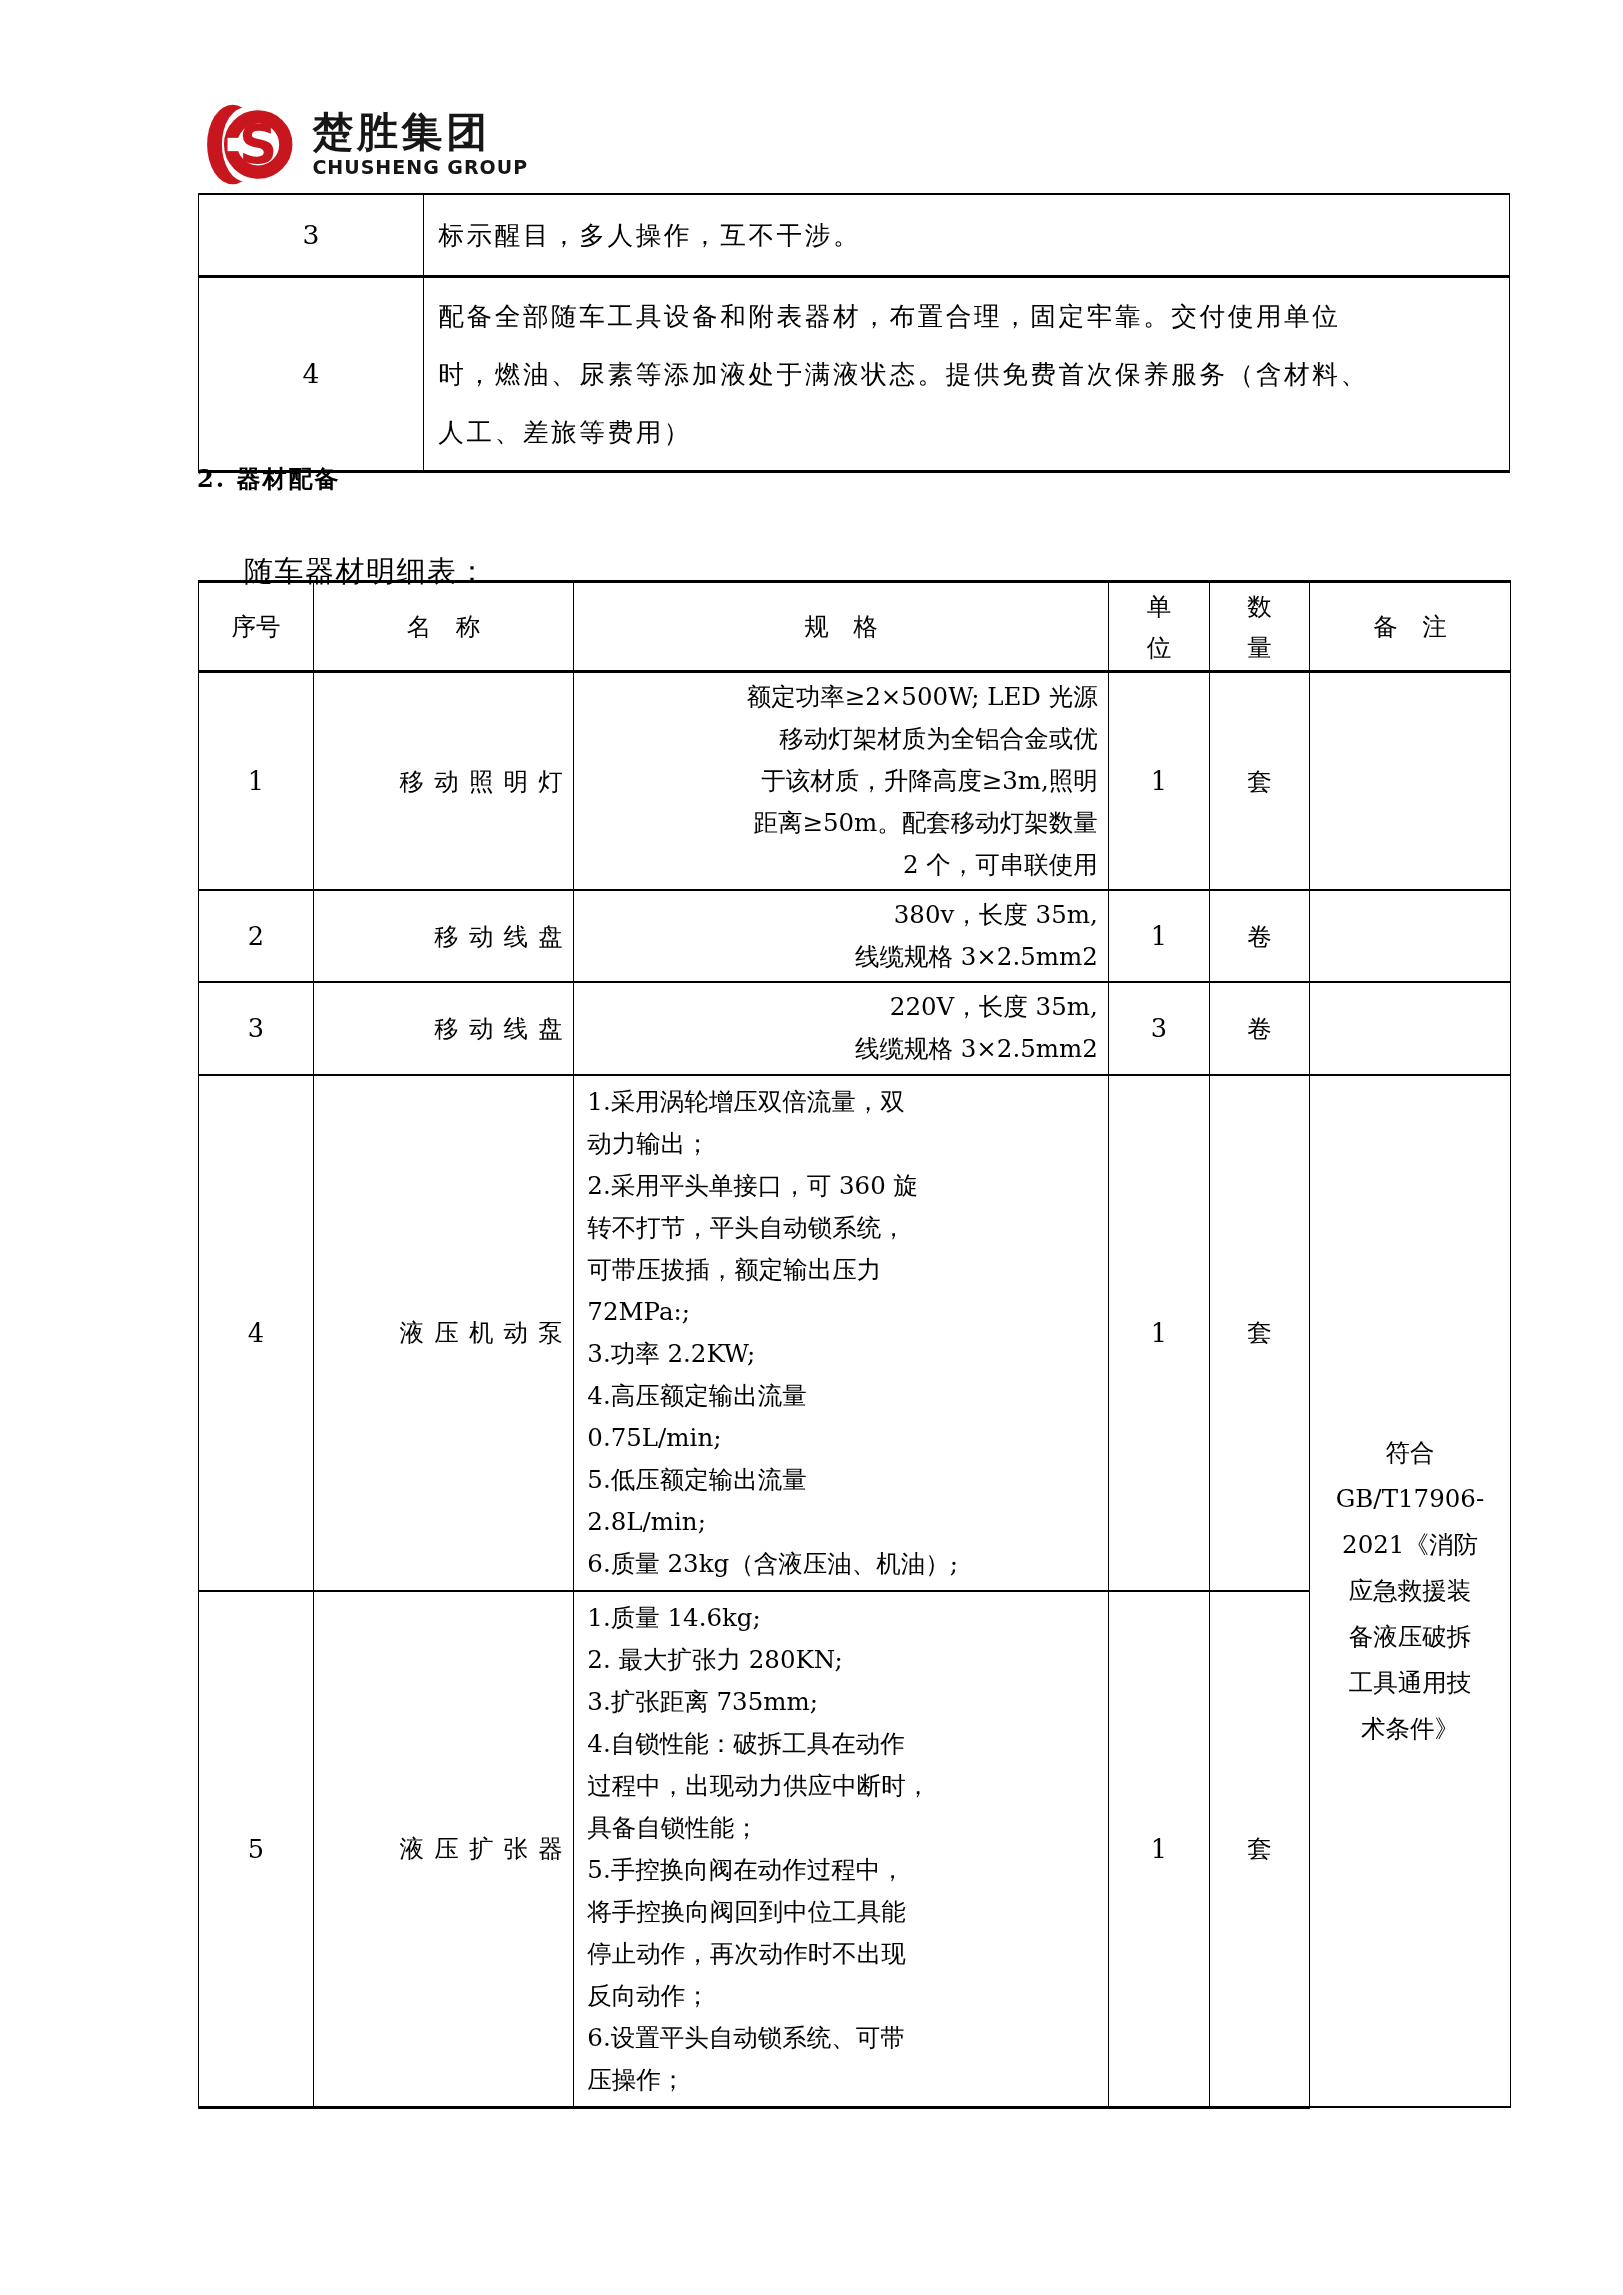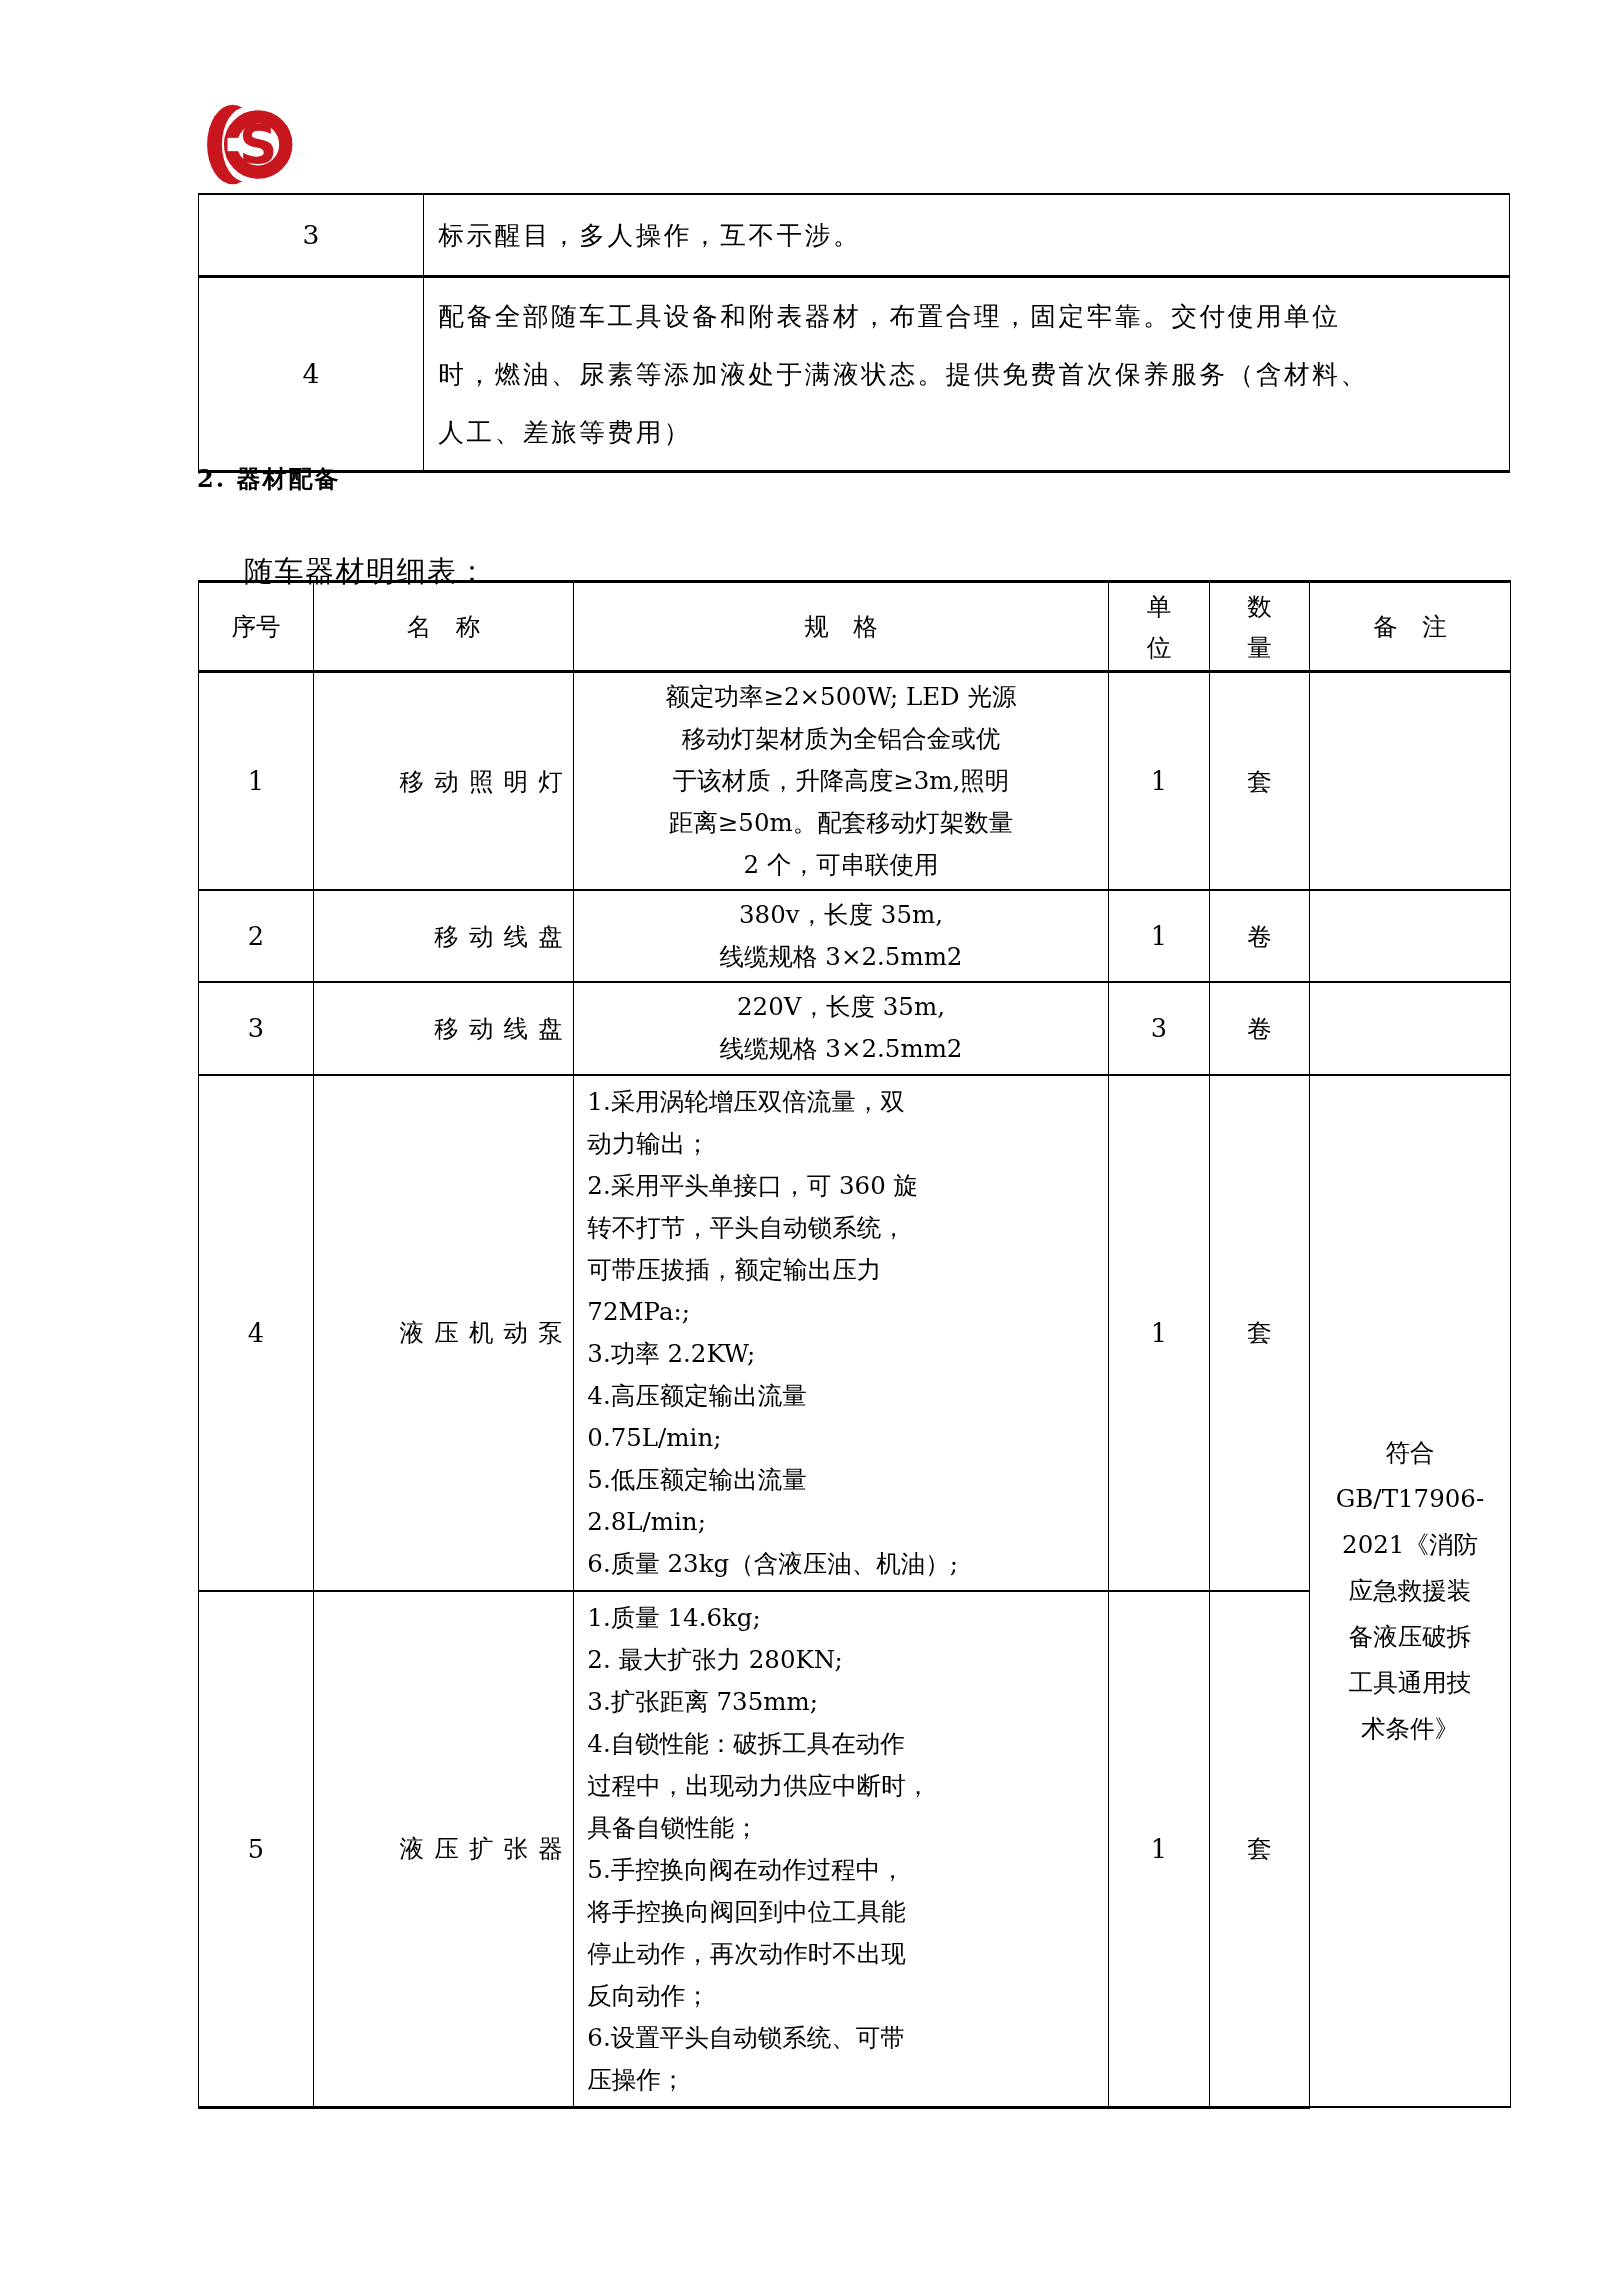--- a/index.html
+++ b/index.html
@@ -42,21 +42,21 @@
   .subtitle{position:absolute;left:244px;top:552px;font-size:29px;letter-spacing:1.5px;}
   
   .mtable{position:absolute;left:198px;top:580px;width:1311px;font-size:24.5px;}
   .mtable td,.mtable th{border-top-width:2px;border-bottom-width:2px;}
   .mtable .hrow th{border-top-width:3.1px;border-bottom-width:3.1px;text-align:center;}
   .mtable tr.last td{border-bottom-width:3.1px;}
   .hdr-stack{line-height:41px;}
   .cell-c{text-align:center;}
   .cell-num{text-align:center;font-size:25.6px;}
   .name-cell{text-align:right;letter-spacing:10.2px;text-indent:10.2px;}
-  .spec-center{text-align:center;line-height:42px;padding:3.1px 10.2px;}
+  .spec-center{text-align:right;line-height:42px;padding:3.1px 10.2px;}
   .spec-left{text-align:left;line-height:42px;padding:5.1px 12.3px 5.1px 13.3px;}
   .note-cell{text-align:center;line-height:46px;padding:3.1px 5.1px;}
   
   .footer{
     position:absolute;left:0;top:2169px;width:100%;
     text-align:center;font-size:23.5px;font-weight:bold;letter-spacing:1px;
   }
 </style>
 </head>
 <body>
@@ -64,20 +64,24 @@
 <div class="page">
 
   <div class="logo">
     <svg class="logo-mark" viewBox="0 0 180 170" xmlns="http://www.w3.org/2000/svg">
       <ellipse cx="58" cy="85" rx="50" ry="78" fill="#c8161e"></ellipse>
       <ellipse cx="84" cy="85" rx="47" ry="73" fill="#ffffff"></ellipse>
       <circle cx="108" cy="85" r="54" fill="none" stroke="#c8161e" stroke-width="26"></circle>
       <rect x="48" y="72" width="62" height="26" fill="#ffffff"></rect>
       <text x="108" y="122" text-anchor="middle" font-family="DejaVu Sans, Liberation Sans, sans-serif" font-size="104" font-weight="bold" fill="#c8161e">S</text>
     </svg>
+    <div class="logo-text">
+      <div class="logo-cn">楚胜集团</div>
+      <div class="logo-en">CHUSHENG GROUP</div>
+    </div>
   </div>
 
   <table class="ttable">
     <colgroup>
         <col style="width:225px">
         <col style="width:1086px">
       </colgroup>
     <tbody>
       <tr style="height:82px">
         <td class="num">3</td>

